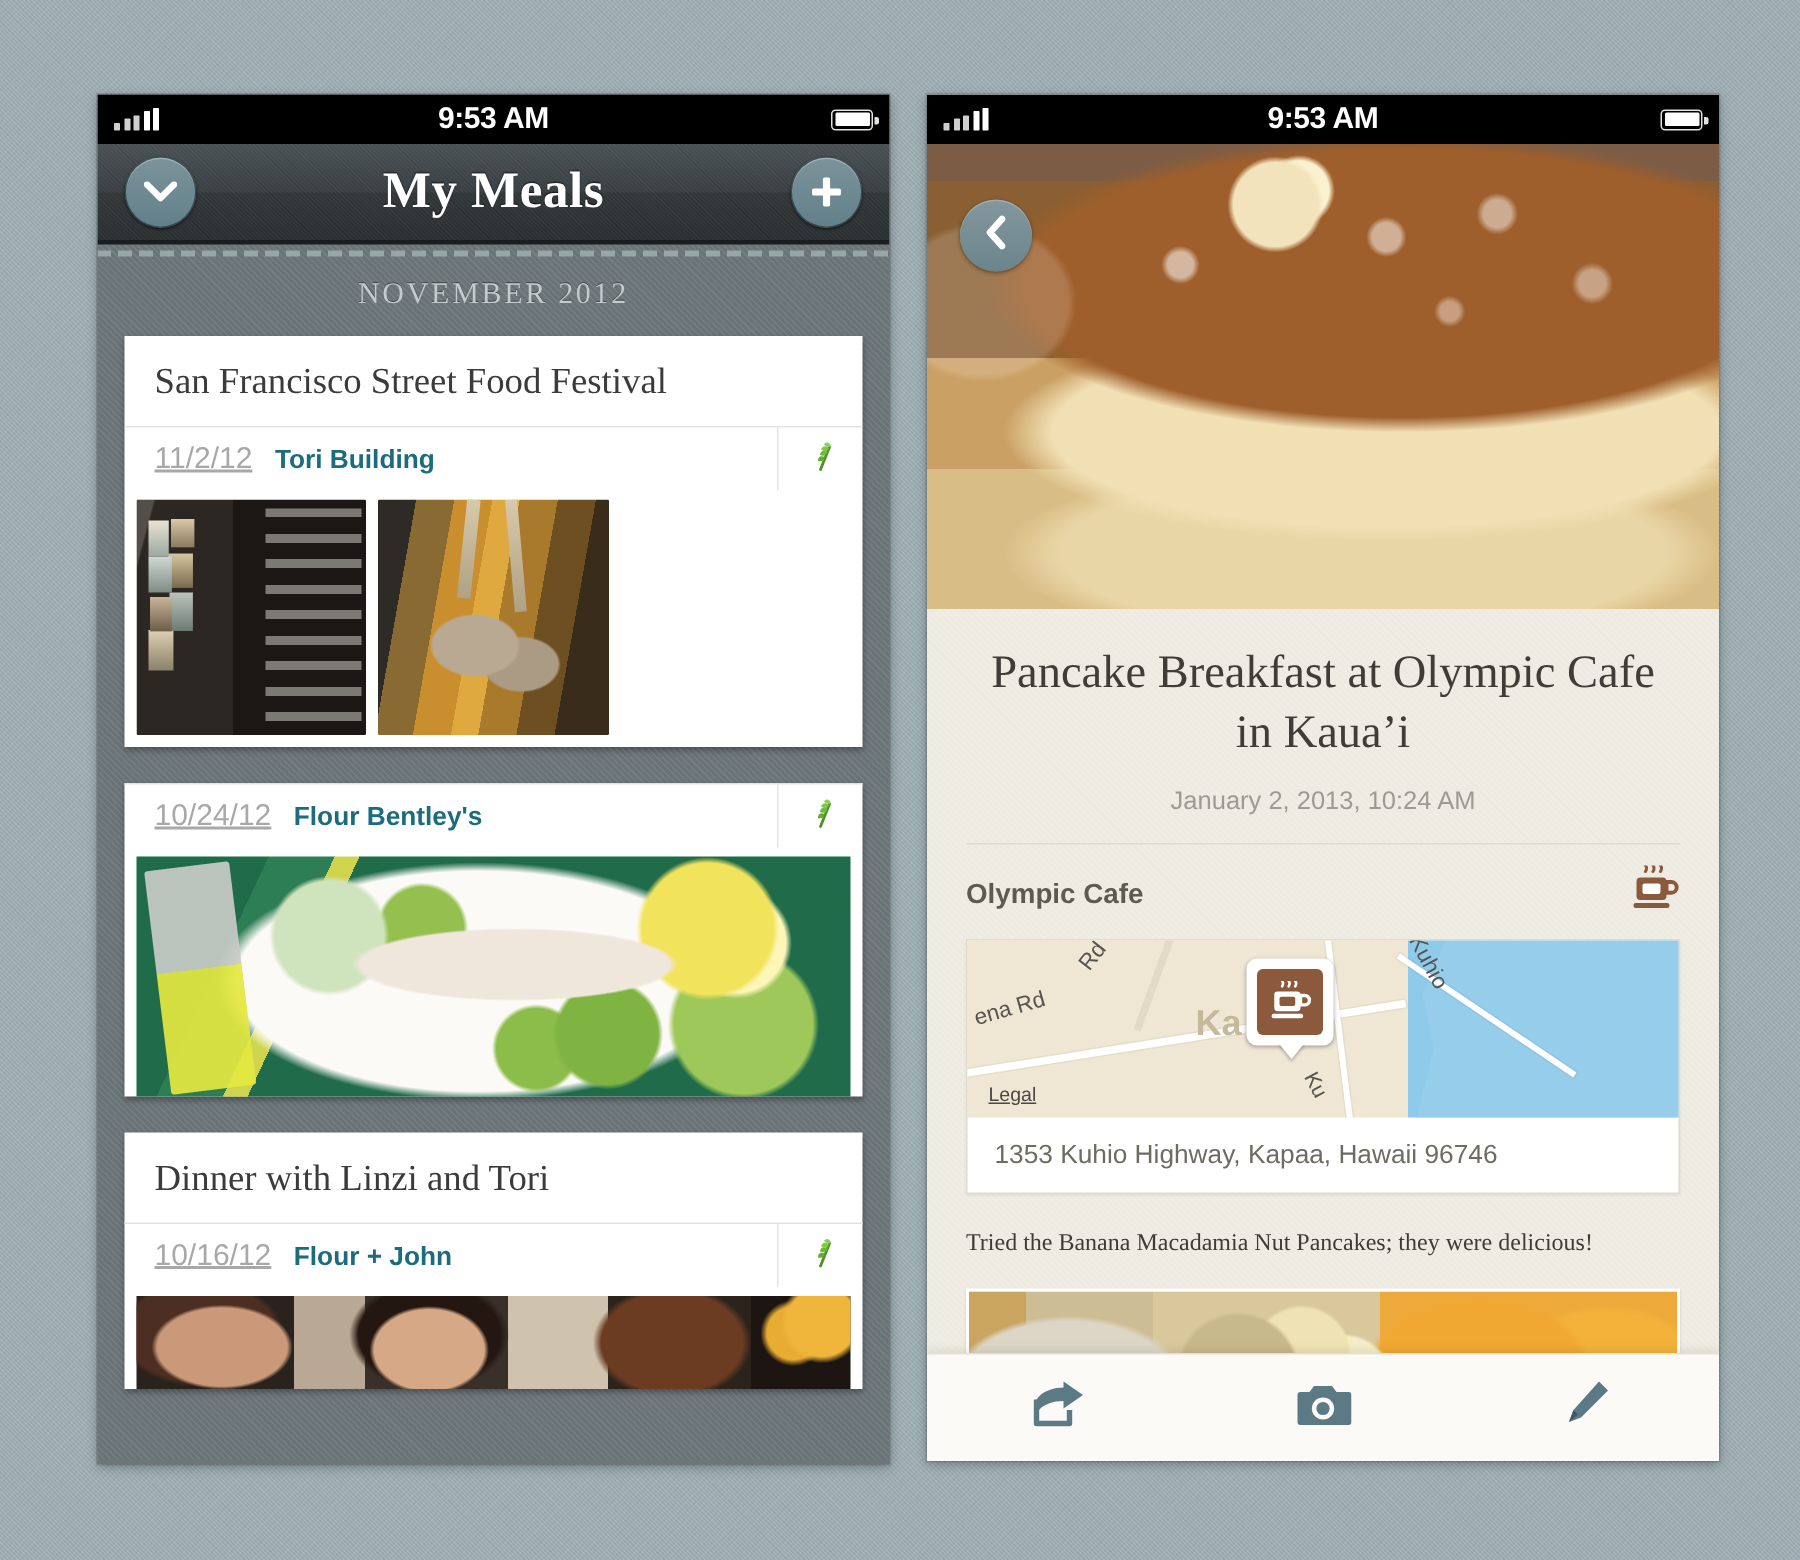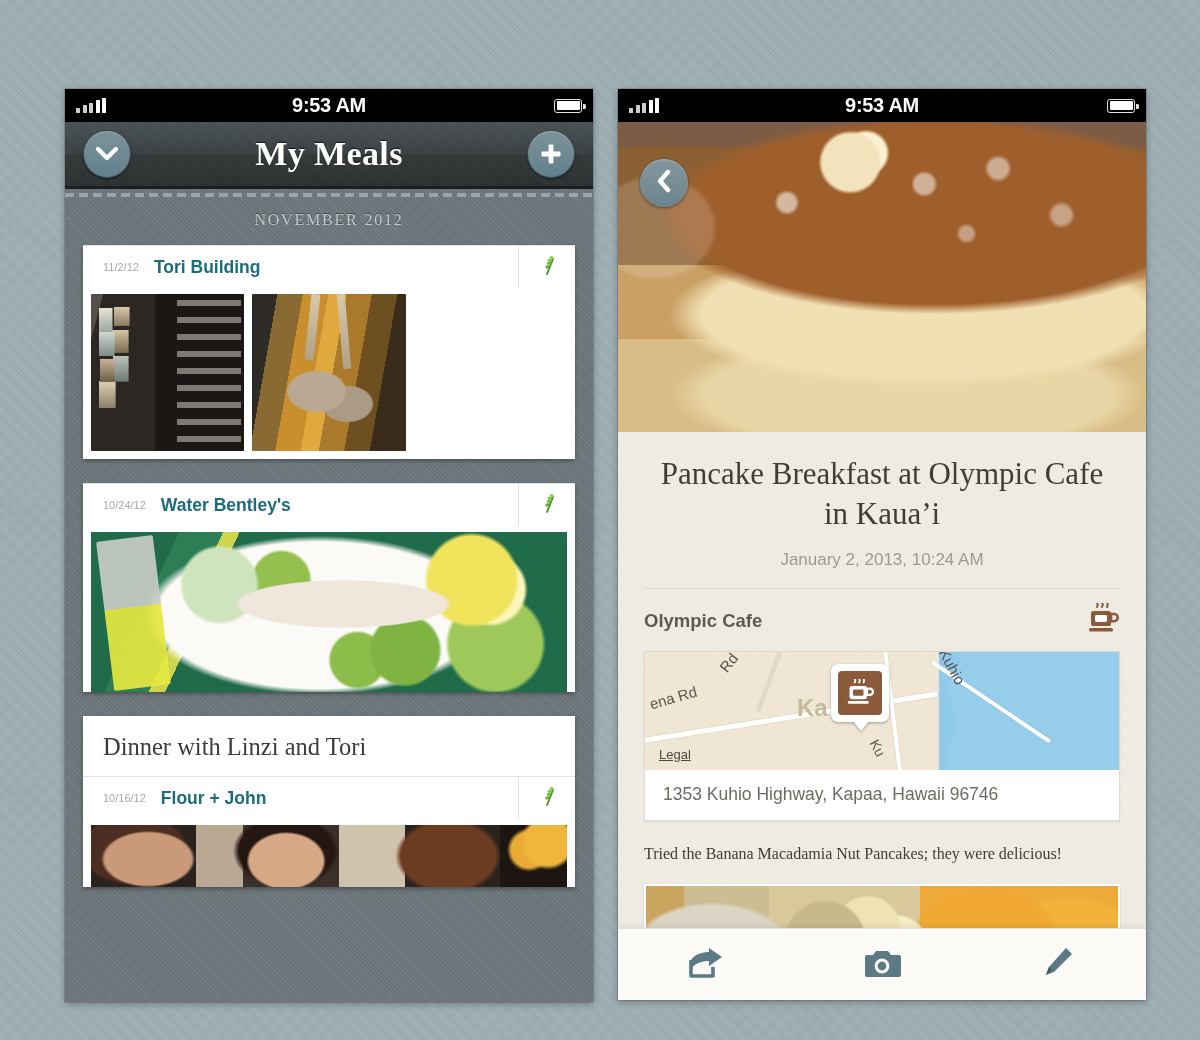--- a/index.html
+++ b/index.html
@@ -16,21 +16,20 @@
       repeating-linear-gradient(-45deg, rgba(255,255,255,0.03) 0px, rgba(255,255,255,0.03) 1px, rgba(0,0,0,0.02) 1px, rgba(0,0,0,0.02) 3px);
     position: relative;
   }
 
   
   .phone {
     position: absolute;
     width: 528px;
     overflow: hidden;
     box-shadow: 0 2px 7px rgba(0,0,0,0.30), 0 0 0 1px rgba(0,0,0,0.12);
-    margin-top: 26px;
   }
   #phone-left  { left: 65px;  top: 63px; height: 913px; background: #6e767a; }
   #phone-right { left: 618px; top: 63px; height: 911px; background: #efece3; }
 
   
   .statusbar {
     height: 33px;
     background: #000;
     display: flex;
     align-items: center;
@@ -100,41 +99,41 @@
   .list-body {
     background:
       repeating-linear-gradient(45deg, rgba(255,255,255,0.05) 0 1px, rgba(0,0,0,0.035) 1px 3px),
       #6e777b;
     height: 810px;
     overflow: hidden;
     padding-top: 2px;
   }
   .month-label {
     text-align: center; color: #c3cbce; font-family: "Liberation Serif", serif;
-    font-size: 16px; letter-spacing: 1.8px; padding: 14px 0 16px;
+    font-size: 20px; letter-spacing: 1.8px; padding: 14px 0 16px;
     text-shadow: 0 -1px 0 rgba(0,0,0,0.45);
   }
 
   .meal-card {
     background: #fff;
     margin: 0 18px 24px;
     box-shadow: 0 2px 4px rgba(0,0,0,0.33);
   }
   .meal-title {
     font-family: "Liberation Serif", serif;
     font-size: 24.5px; color: #3b3b3b;
     padding: 17px 20px 15px;
   }
   .meal-meta {
     display: flex; align-items: center;
     border-top: 1px solid #e3e3e3;
     height: 43px;
     padding-left: 20px;
   }
-  .meal-date { color: #a8a8a8; font-size: 11px; margin-right: 15px; }
+  .meal-date { color: #a8a8a8; font-size: 20px; margin-right: 15px; text-decoration: underline; }
   .meal-place { color: #1b6c7d; font-size: 17.5px; font-weight: bold; }
   .meal-badge {
     margin-left: auto; width: 57px; height: 100%;
     border-left: 1px solid #e3e3e3;
     display: flex; align-items: center; justify-content: center;
   }
 
   .thumb-row { display: flex; gap: 8px; padding: 6px 8px 8px; }
   .thumb { flex: 1; height: 157px; border-radius: 1px; }
   .wide-photo { height: 160px; margin: 6px 8px 8px; }
@@ -403,20 +402,21 @@
         </svg>
       </span>
     </div>
   </div>
 
   <div class="list-body">
     <div class="dash-rule"></div>
     <div class="month-label">NOVEMBER 2012</div>
 
     <div class="meal-card">
+      <div class="meal-title">San Francisco Street Food Festival</div>
       <div class="meal-meta">
         <span class="meal-date">11/2/12</span>
         <span class="meal-place">Tori Building</span>
         <span class="meal-badge">
           <span>
             <svg width="22" height="22" viewBox="0 0 22 22">
               <path d="M11 20 L17 5" stroke="#4f9226" stroke-width="1.9" fill="none" stroke-linecap="round"></path>
               <path d="M15.6 8.3 C13 6.8 11 7.6 10.6 10.3 C13.2 11.5 15.2 10.6 15.6 8.3 Z" fill="#6bbb35"></path>
               <path d="M16.6 5.6 C14.2 3.7 12.1 4.2 11.4 6.8 C13.8 8.3 15.9 7.9 16.6 5.6 Z" fill="#7dc944"></path>
               <path d="M13.7 11.5 C11 10.5 9.2 11.7 9.3 14.3 C12 14.9 13.8 13.8 13.7 11.5 Z" fill="#5faf2c"></path>
@@ -428,21 +428,21 @@
       <div class="thumb-row">
         <div class="thumb ph-chalkboard"></div>
         <div class="thumb ph-bells"></div>
         <div class="thumb ph-plate"></div>
       </div>
     </div>
 
     <div class="meal-card">
       <div class="meal-meta">
         <span class="meal-date">10/24/12</span>
-        <span class="meal-place">Water Bentley's</span>
+        <span class="meal-place">Flour Bentley's</span>
         <span class="meal-badge">
           <span>
             <svg width="22" height="22" viewBox="0 0 22 22">
               <path d="M11 20 L17 5" stroke="#4f9226" stroke-width="1.9" fill="none" stroke-linecap="round"></path>
               <path d="M15.6 8.3 C13 6.8 11 7.6 10.6 10.3 C13.2 11.5 15.2 10.6 15.6 8.3 Z" fill="#6bbb35"></path>
               <path d="M16.6 5.6 C14.2 3.7 12.1 4.2 11.4 6.8 C13.8 8.3 15.9 7.9 16.6 5.6 Z" fill="#7dc944"></path>
               <path d="M13.7 11.5 C11 10.5 9.2 11.7 9.3 14.3 C12 14.9 13.8 13.8 13.7 11.5 Z" fill="#5faf2c"></path>
               <path d="M17.9 4.1 C16.8 1.6 14.9 1.3 13.3 3.2 C14.9 5.3 16.8 5.6 17.9 4.1 Z" fill="#8ad253"></path>
             </svg>
           </span>

